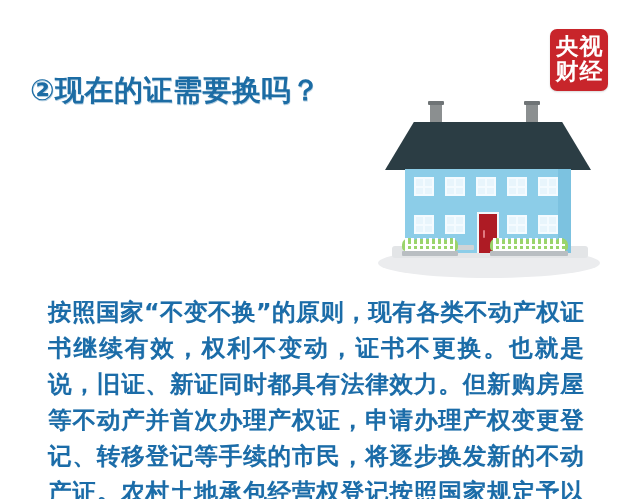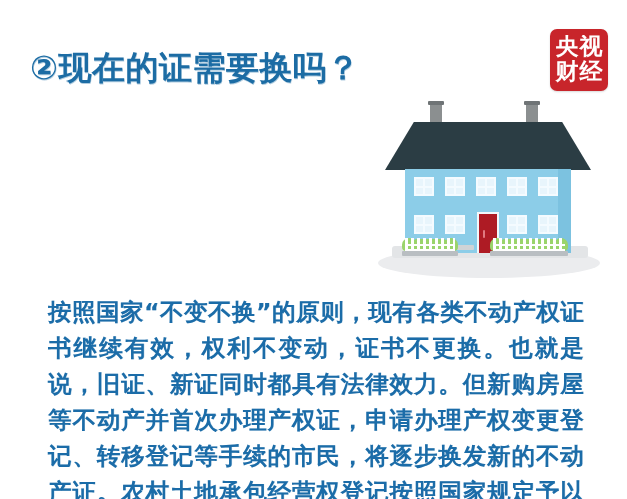--- a/index.html
+++ b/index.html
@@ -48,23 +48,23 @@
     width: 24px;
     height: 25px;
     text-align: center;
     overflow: hidden;
   }
 
   
   .title {
     position: absolute;
     left: 30px;
-    top: 46px;
+    top: 71px;
     color: #1c6ca4;
-    font-size: 33px;
+    font-size: 29px;
     font-weight: 700;
     letter-spacing: 0.5px;
     white-space: nowrap;
     text-shadow: 0.5px 0.5px 0 rgba(28,108,164,0.35);
   }
 
   
   .house-scene {
     position: absolute;
     left: 372px;

